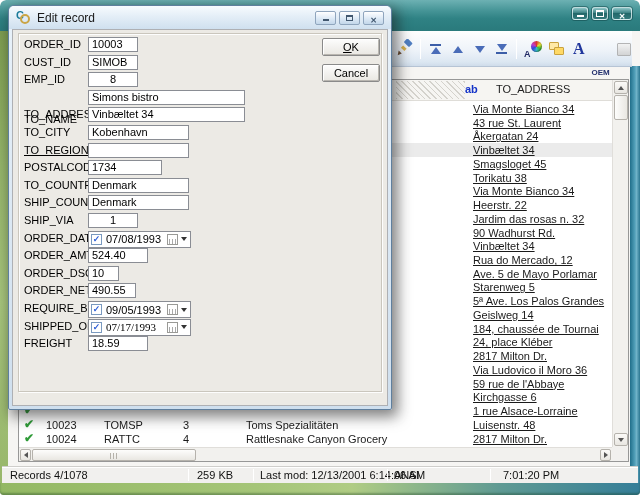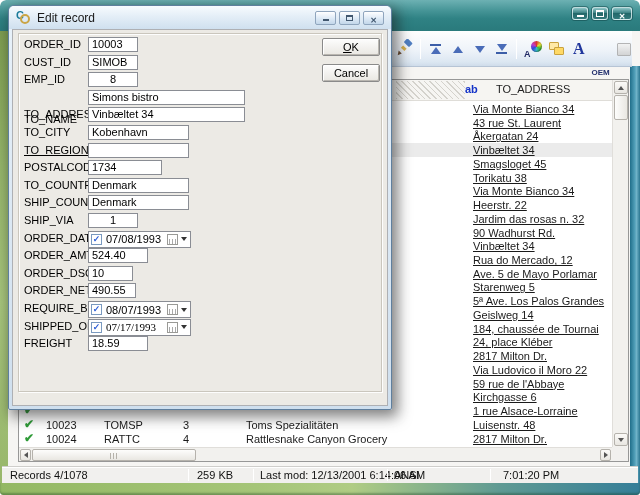--- a/index.html
+++ b/index.html
@@ -250,21 +250,21 @@
         <div class="grow" style="top: 220.68px;">
           <div class="c-addr">184, chaussée de Tournai</div>
         </div>
         <div class="grow" style="top: 234.41px;">
           <div class="c-addr">24, place Kléber</div>
         </div>
         <div class="grow" style="top: 248.14px;">
           <div class="c-addr">2817 Milton Dr.</div>
         </div>
         <div class="grow" style="top: 261.87px;">
-          <div class="c-addr">Via Ludovico il Moro 22</div>
+          <div class="c-addr">Via Ludovico il Moro 36</div>
         </div>
         <div class="grow" style="top: 275.6px;">
           <div class="c-addr">59 rue de l'Abbaye</div>
         </div>
         <div class="grow" style="top: 289.33px;">
           <div class="c-addr">Kirchgasse 6</div>
         </div>
         <div class="grow" style="top: 303.06px;">
           <div class="c-addr">1 rue Alsace-Lorraine</div>
           <div class="c-check"></div>
@@ -363,27 +363,27 @@
           <div class="flabel" style="top: 201.6px;">ORDER_DATE</div>
           <div class="dpick" style="top: 200.6px;">
             <div class="dcheck"></div>
             <div class="dtext">07/08/1993</div>
             <div class="dcal"></div>
             <div class="darrow"></div>
           </div>
           <div class="flabel" style="top: 219.2px;">ORDER_AMT</div>
           <div class="finput" style="top: 218.2px; width: 60px;">524.40</div>
           <div class="flabel" style="top: 236.8px;">ORDER_DSC</div>
-          <div class="finput" style="top: 235.8px; width: 45px;">10</div>
+          <div class="finput" style="top: 235.8px; width: 31px;">10</div>
           <div class="flabel" style="top: 254.4px;">ORDER_NET</div>
           <div class="finput" style="top: 253.4px; width: 48px;">490.55</div>
           <div class="flabel" style="top: 272px;">REQUIRE_BY</div>
           <div class="dpick" style="top: 271px;">
             <div class="dcheck"></div>
-            <div class="dtext">08/07/1993</div>
+            <div class="dtext">09/05/1993</div>
             <div class="dcal"></div>
             <div class="darrow"></div>
           </div>
           <div class="flabel" style="top: 289.6px;">SHIPPED_ON</div>
           <div class="dpick" style="top: 288.6px; font-family: Liberation Serif, serif;">
             <div class="dcheck"></div>
             <div class="dtext">07/17/1993</div>
             <div class="dcal"></div>
             <div class="darrow"></div>
           </div>

